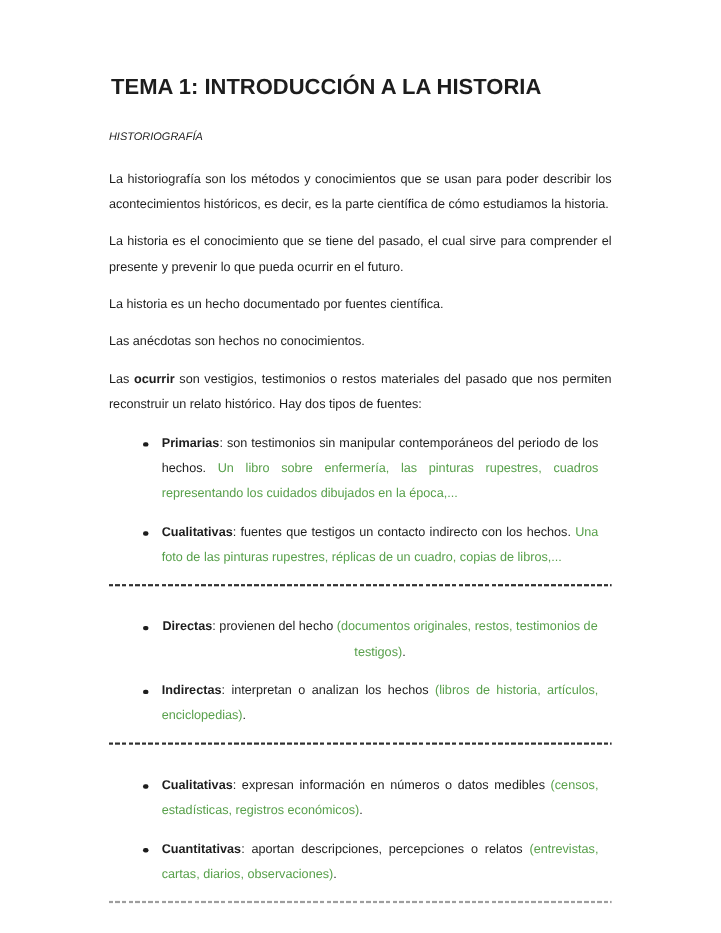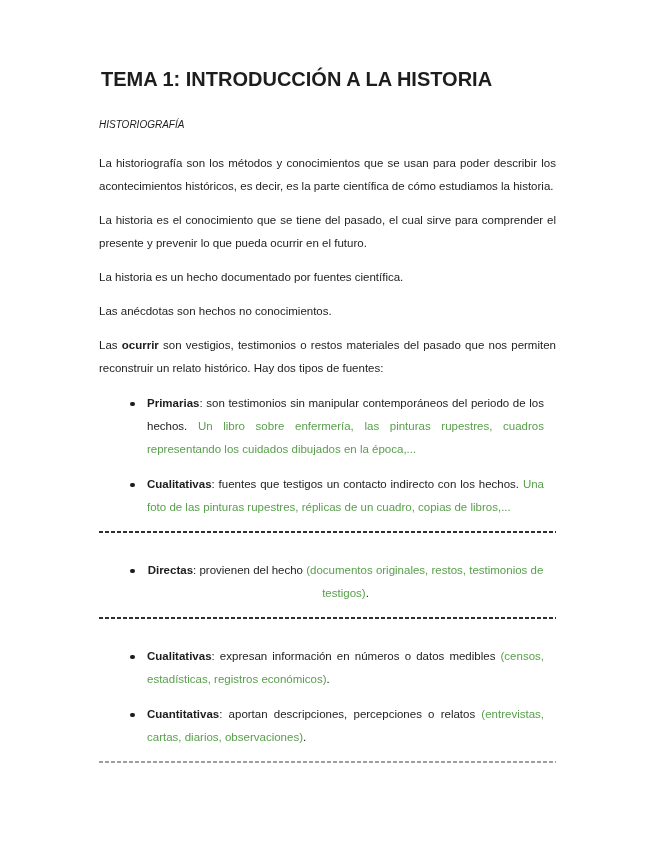--- a/index.html
+++ b/index.html
@@ -97,20 +97,21 @@
 
   <ul class="bullet-list">
     <li><span class="term">Primarias</span><span>: son testimonios sin manipular contemporáneos del periodo de los hechos. </span><span class="green">Un libro sobre enfermería, las pinturas rupestres, cuadros representando los cuidados dibujados en la época,...</span><span></span></li>
     <li><span class="term">Cualitativas</span><span>: fuentes que testigos un contacto indirecto con los hechos. </span><span class="green">Una foto de las pinturas rupestres, réplicas de un cuadro, copias de libros,...</span><span></span></li>
   </ul>
 
   <div class="separator"></div>
 
   <ul class="bullet-list">
     <li class="left-align"><span class="term">Directas</span><span>: provienen del hecho </span><span class="green">(documentos originales, restos, testimonios de testigos)</span><span>.</span></li>
+    <li><span class="term">Indirectas</span><span>: interpretan o analizan los hechos </span><span class="green">(libros de historia, artículos, enciclopedias)</span><span>.</span></li>
   </ul>
 
   <div class="separator"></div>
 
   <ul class="bullet-list">
     <li><span class="term">Cualitativas</span><span>: expresan información en números o datos medibles </span><span class="green">(censos, estadísticas, registros económicos)</span><span>.</span></li>
     <li><span class="term">Cuantitativas</span><span>: aportan descripciones, percepciones o relatos </span><span class="green">(entrevistas, cartas, diarios, observaciones)</span><span>.</span></li>
   </ul>
 
   <div class="separator light"></div>

